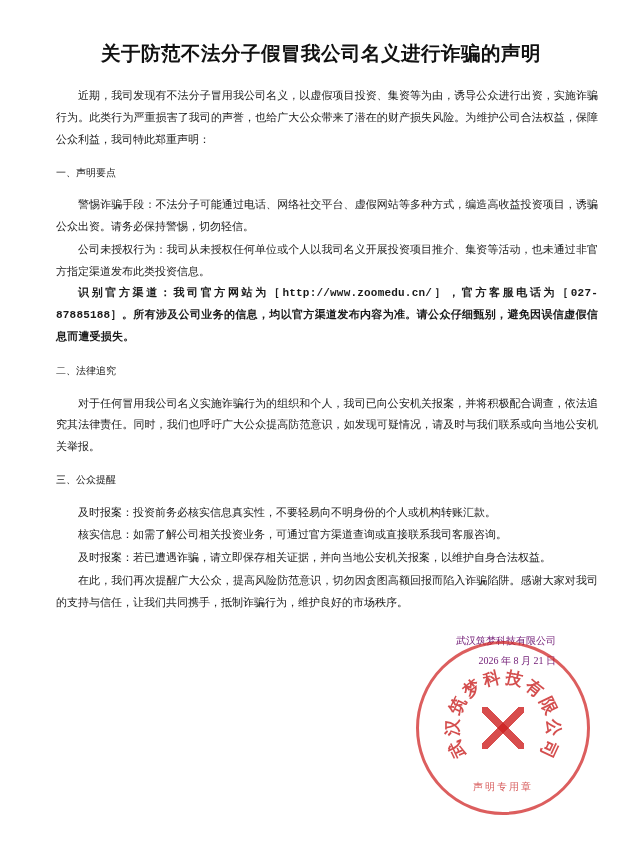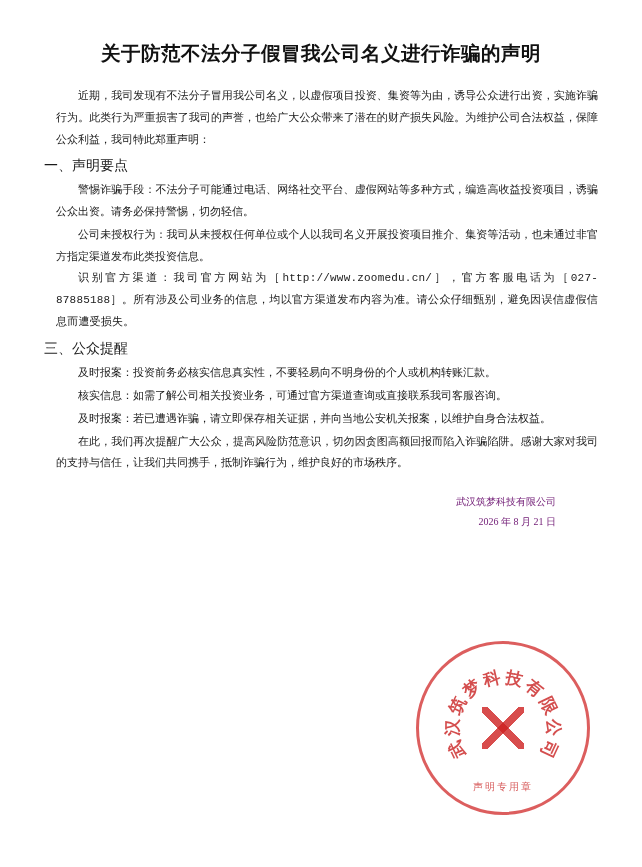--- a/index.html
+++ b/index.html
@@ -35,31 +35,32 @@
   p.para {
     font-size: 11px;
     line-height: 1.98;
     margin: 0 0 1px 12px;
     text-align: justify;
     text-justify: inter-ideograph;
     text-indent: 2em;
     color: #1a1a1a;
   }
   p.heading {
-    font-size: 14px;
+    font-size: 10px;
     line-height: 1.98;
-    margin: 0;
+    margin: 12px;
     text-indent: 0;
     text-align: left;
     color: #1a1a1a;
   }
   .mono {
     font-family: "Liberation Mono", "DejaVu Sans Mono", monospace;
     font-size: 13px;
     letter-spacing: 0.2px;
+    font-weight: bold;
   }
   .sign-block {
     margin-top: 18px;
     text-align: right;
     padding-right: 42px;
     position: relative;
     z-index: 1;
   }
   .sign-line {
     font-size: 10px;
@@ -124,20 +125,22 @@
 <div class="page">
 
   <h1 class="doc-title">关于防范不法分子假冒我公司名义进行诈骗的声明</h1>
 
   <div>
     <p class="para">近期，我司发现有不法分子冒用我公司名义，以虚假项目投资、集资等为由，诱导公众进行出资，实施诈骗行为。此类行为严重损害了我司的声誉，也给广大公众带来了潜在的财产损失风险。为维护公司合法权益，保障公众利益，我司特此郑重声明：</p>
     <p class="heading">一、声明要点</p>
     <p class="para">警惕诈骗手段：不法分子可能通过电话、网络社交平台、虚假网站等多种方式，编造高收益投资项目，诱骗公众出资。请务必保持警惕，切勿轻信。</p>
     <p class="para">公司未授权行为：我司从未授权任何单位或个人以我司名义开展投资项目推介、集资等活动，也未通过非官方指定渠道发布此类投资信息。</p>
     <p class="para mono">识别官方渠道：我司官方网站为［http://www.zoomedu.cn/］，官方客服电话为［027-87885188］。所有涉及公司业务的信息，均以官方渠道发布内容为准。请公众仔细甄别，避免因误信虚假信息而遭受损失。</p>
+    <p class="heading">二、法律追究</p>
+    <p class="para">对于任何冒用我公司名义实施诈骗行为的组织和个人，我司已向公安机关报案，并将积极配合调查，依法追究其法律责任。同时，我们也呼吁广大公众提高防范意识，如发现可疑情况，请及时与我们联系或向当地公安机关举报。</p>
     <p class="heading">三、公众提醒</p>
     <p class="para">及时报案：投资前务必核实信息真实性，不要轻易向不明身份的个人或机构转账汇款。</p>
     <p class="para">核实信息：如需了解公司相关投资业务，可通过官方渠道查询或直接联系我司客服咨询。</p>
     <p class="para">及时报案：若已遭遇诈骗，请立即保存相关证据，并向当地公安机关报案，以维护自身合法权益。</p>
     <p class="para">在此，我们再次提醒广大公众，提高风险防范意识，切勿因贪图高额回报而陷入诈骗陷阱。感谢大家对我司的支持与信任，让我们共同携手，抵制诈骗行为，维护良好的市场秩序。</p>
   </div>
 
   <div class="sign-block">
     <div class="sign-line">武汉筑梦科技有限公司</div>
     <div class="sign-line">2026 年 8 月 21 日</div>

